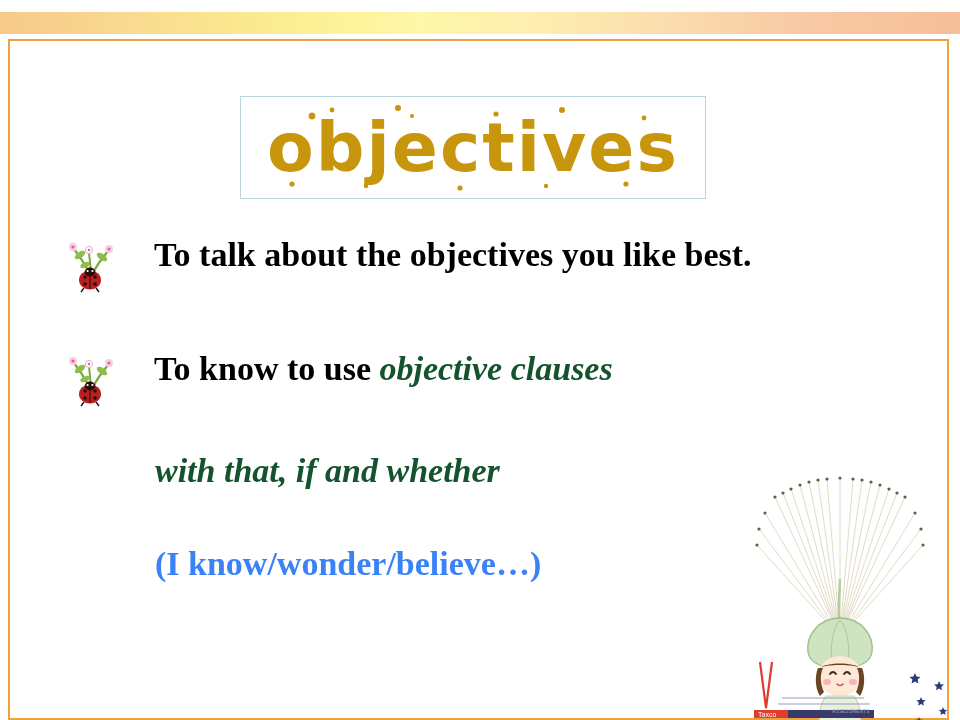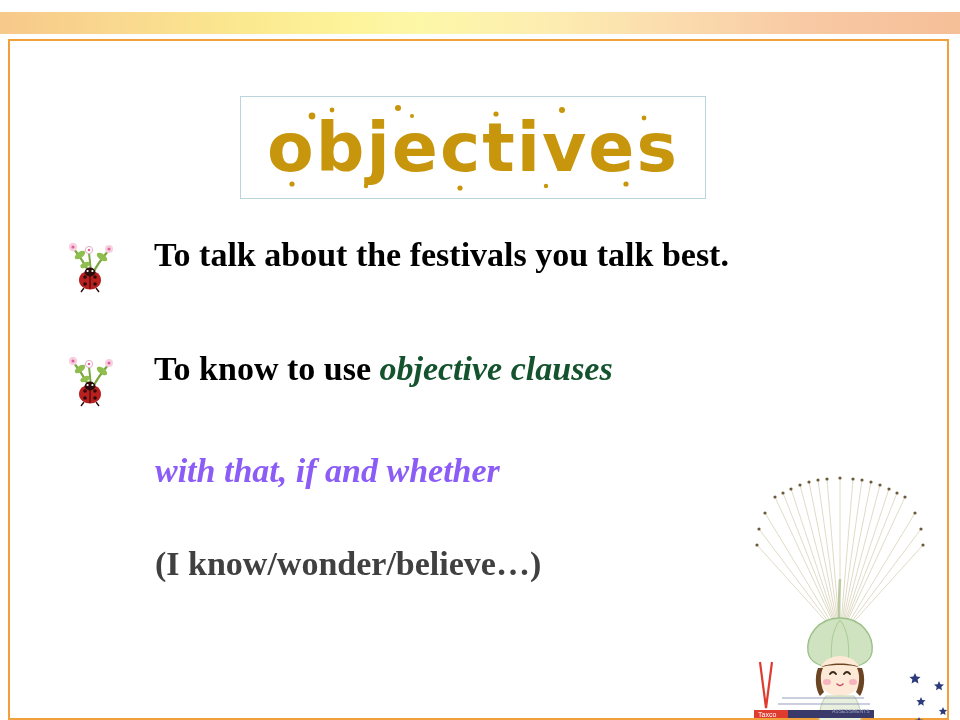--- a/index.html
+++ b/index.html
@@ -119,32 +119,32 @@
   }
 
   .line2-cont {
     position: absolute;
     left: 155px;
     top: 435px;
     font-family: "Liberation Serif", serif;
     font-weight: bold;
     font-size: 34px;
     line-height: 48px;
-    color: #8b5cf6;
+    color: #14532d;
     font-style: italic;
   }
   .line3-cont {
     position: absolute;
     left: 155px;
     top: 528px;
     font-family: "Liberation Serif", serif;
     font-weight: bold;
     font-size: 34px;
     line-height: 48px;
-    color: #404040;
+    color: #3b82f6;
     font-style: normal;
   }
 
   
   .dandelion {
     position: absolute;
     left: 745px;
     top: 455px;
     width: 190px;
     height: 190px;
@@ -230,21 +230,21 @@
           <circle cx="25" cy="46" r="1.8" fill="#2b0b0b"></circle>
           <circle cx="35" cy="46" r="1.8" fill="#2b0b0b"></circle>
           <circle cx="25" cy="53" r="1.8" fill="#2b0b0b"></circle>
           <circle cx="35" cy="53" r="1.8" fill="#2b0b0b"></circle>
           <ellipse cx="30" cy="41" rx="5.4" ry="4.4" fill="#2b0b0b"></ellipse>
           <circle cx="27.6" cy="40" r="1.1" fill="#ffffff"></circle>
           <circle cx="32.4" cy="40" r="1.1" fill="#ffffff"></circle>
           <path d="M24 57 L21 61 M36 57 L39 61" stroke="#2b0b0b" stroke-width="1.4"></path>
         </svg>
       </div>
-      <div class="bullet-text">To talk about the festivals you talk best.</div>
+      <div class="bullet-text">To talk about the objectives you like best.</div>
     </div>
 
     <div class="bullet-row" style="margin-top:48px;">
       <div class="bullet-icon">
         <svg width="62" height="62" viewBox="0 0 62 62">
           <path d="M31 48 C28 36, 20 26, 14 18" stroke="#7aa83f" stroke-width="2.2" fill="none"></path>
           <path d="M31 48 C34 36, 42 28, 48 20" stroke="#7aa83f" stroke-width="2.2" fill="none"></path>
           <path d="M31 48 C31 38, 30 30, 29 22" stroke="#7aa83f" stroke-width="2" fill="none"></path>
           <ellipse cx="20" cy="24" rx="6" ry="3" fill="#8fbd4e" transform="rotate(-35 20 24)"></ellipse>
           <ellipse cx="42" cy="26" rx="6" ry="3" fill="#8fbd4e" transform="rotate(35 42 26)"></ellipse>

